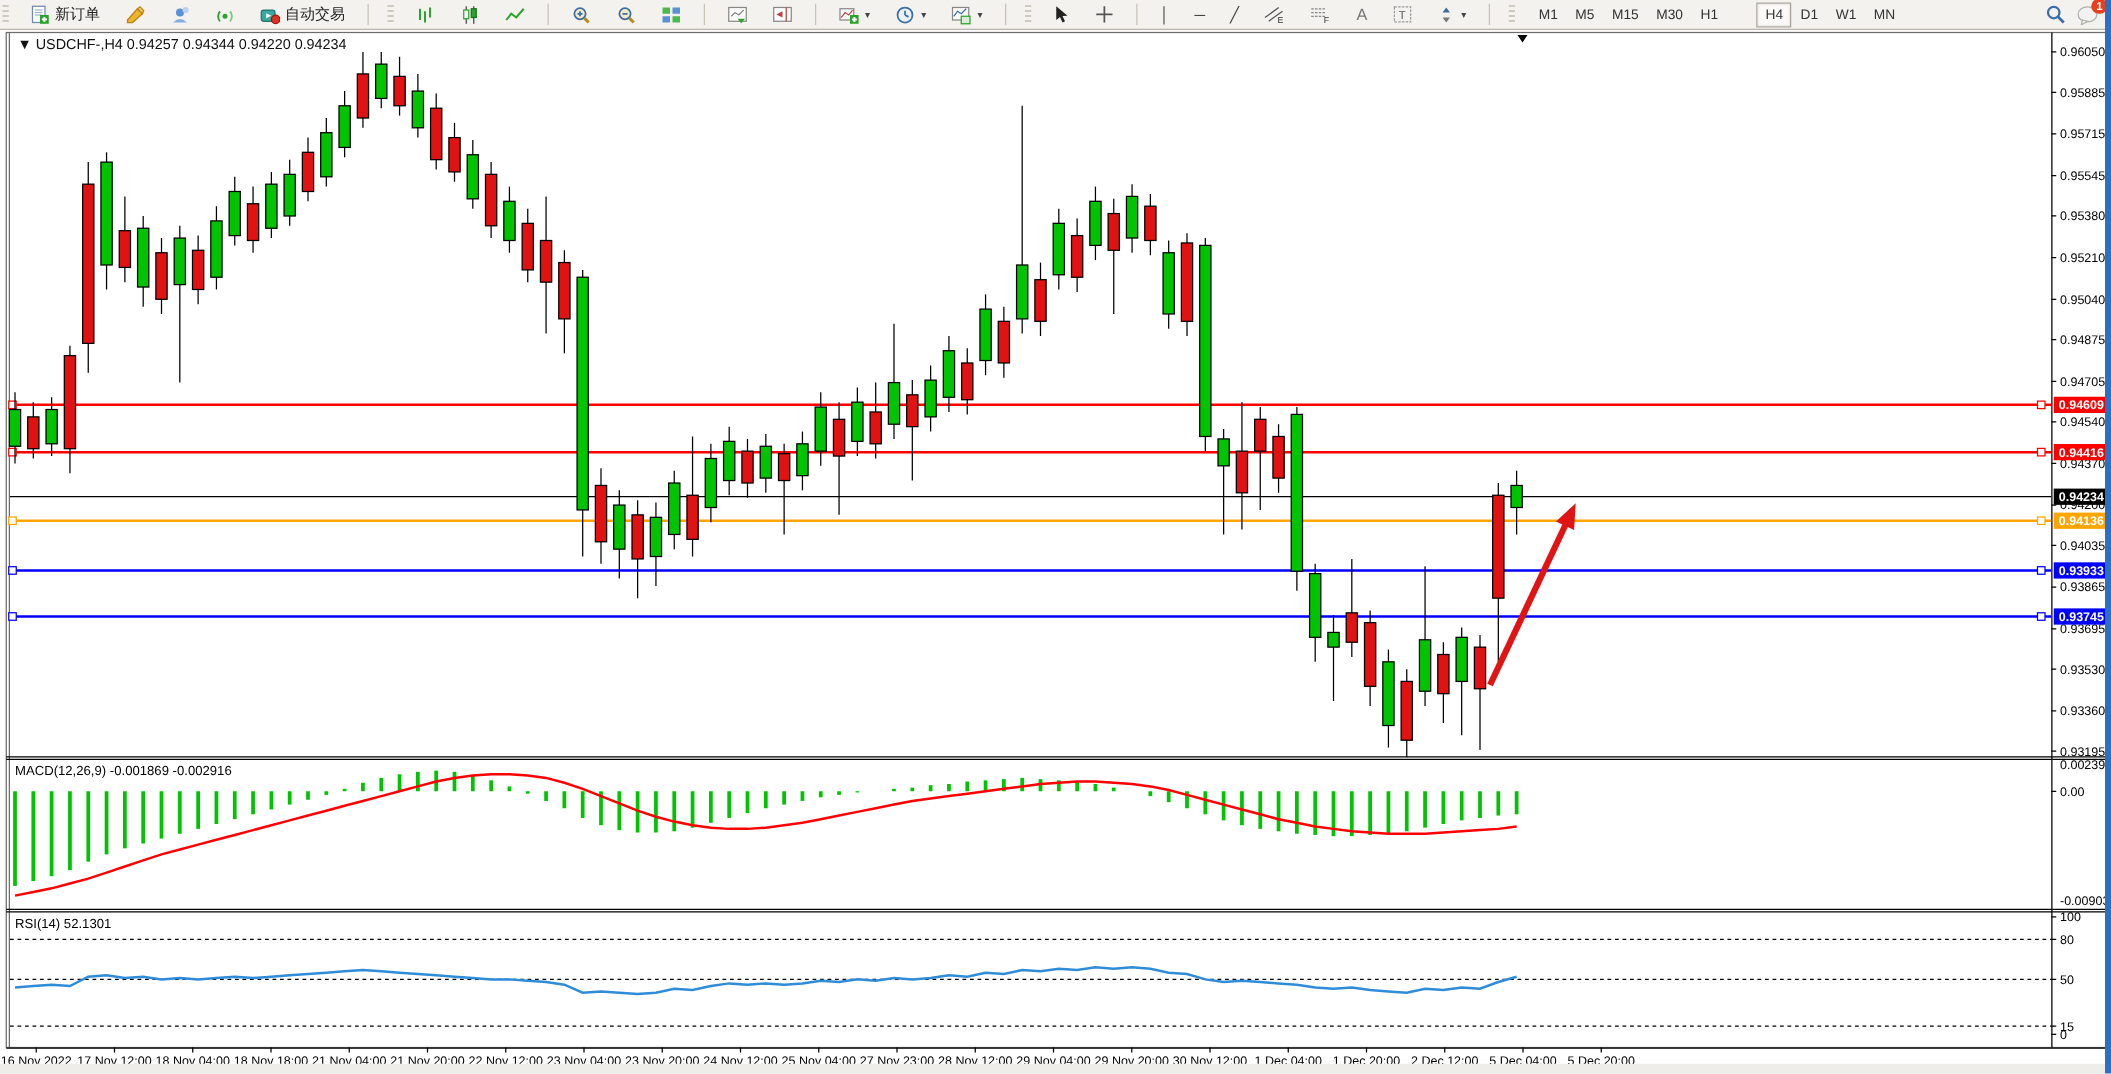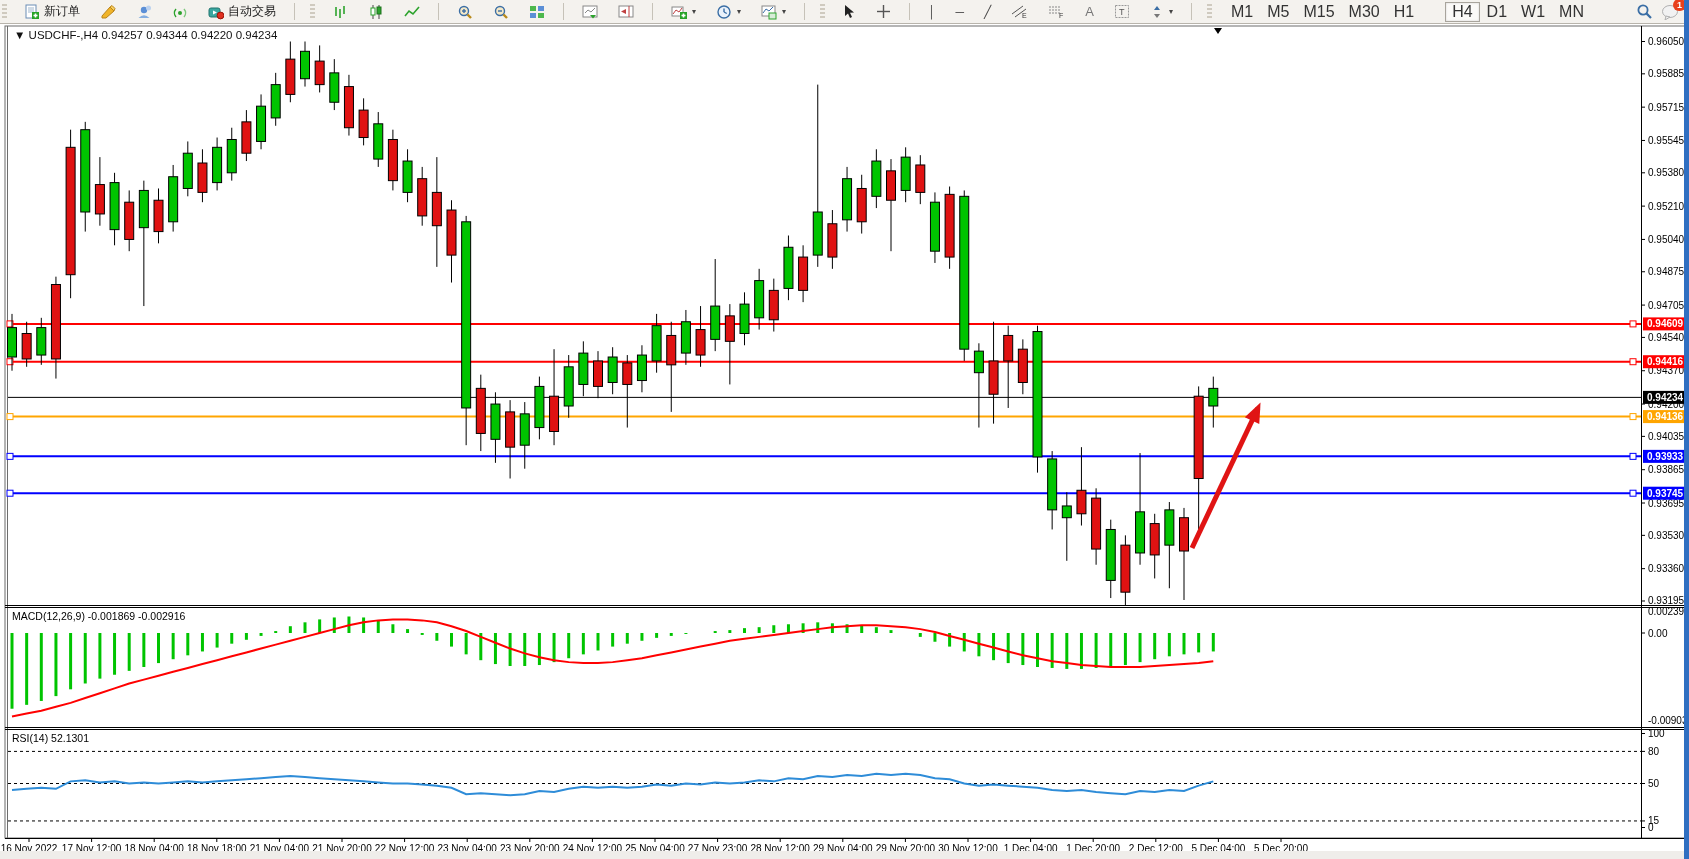--- a/index.html
+++ b/index.html
@@ -3,21 +3,21 @@
 <meta charset="utf-8">
 <style>
   html,body{margin:0;padding:0;background:#d4d0c8;font-family:"Liberation Sans",sans-serif;}
   #app{position:relative;width:1689px;height:859px;background:#fff;overflow:hidden;}
   
   #toolbar{position:absolute;top:0;left:0;width:1689px;height:23px;background:#f4f2ee;
     border-bottom:1px solid #b8b4ac;display:flex;align-items:center;gap:10px;z-index:10;font-size:12px;color:#222;}
   .tgrip{width:5px;height:16px;margin:0 2px;background:repeating-linear-gradient(180deg,#cfcabf 0 2px,#f4f2ee 2px 4px);}
   .tsep{width:1px;height:17px;background:#c6c2b8;margin:0 3px;}
   .tbtn{display:flex;align-items:center;gap:4px;padding:1px 4px;border:1px solid transparent;border-radius:2px;height:18px;cursor:default;}
-  .tf{padding:1px 6px;height:16px;line-height:16px;font-size:16px;color:#333;border:1px solid transparent;}
+  .tf{padding:1px 6px;height:16px;line-height:16px;font-size:11px;color:#333;border:1px solid transparent;}
   .tf.active{background:#fbfaf8;border:1px solid #a8a49c;box-shadow:inset 0 0 2px #ccc;margin-left:24px;}
   .caret{font-size:8px;color:#444;margin-left:1px;}
   .glyph{font-size:12px;line-height:12px;color:#444;}
   #toolbar svg{display:block;}
   #tb-right{margin-left:auto;display:flex;align-items:center;gap:8px;padding-right:10px;}
   #chat-badge{position:absolute;top:-5px;right:-7px;background:#e8401c;color:#fff;border-radius:8px;
      font-size:9px;font-weight:bold;padding:1px 4px;line-height:10px;}
   
   #chartsvg{position:absolute;top:0;left:0;}
   #rightedge{position:absolute;top:0;right:0;width:5px;height:859px;background:#2f6fc1;z-index:11;}

